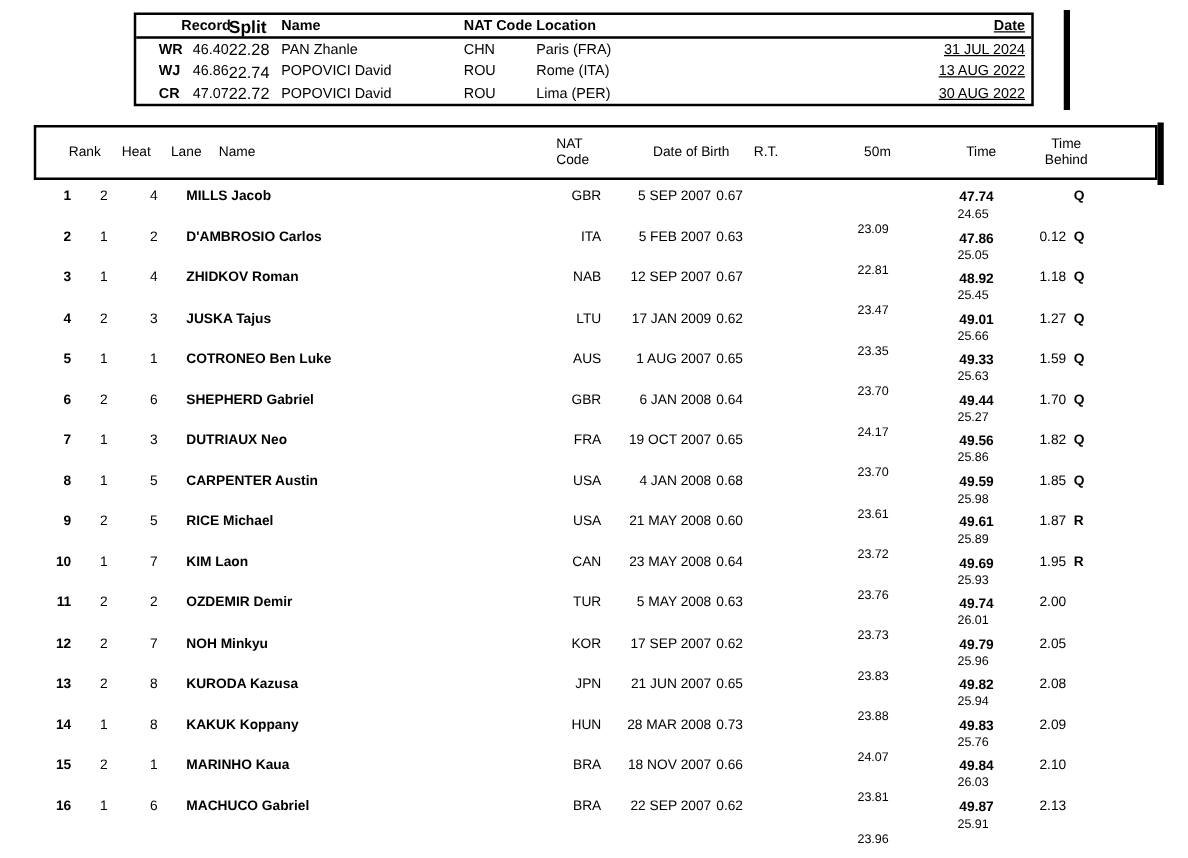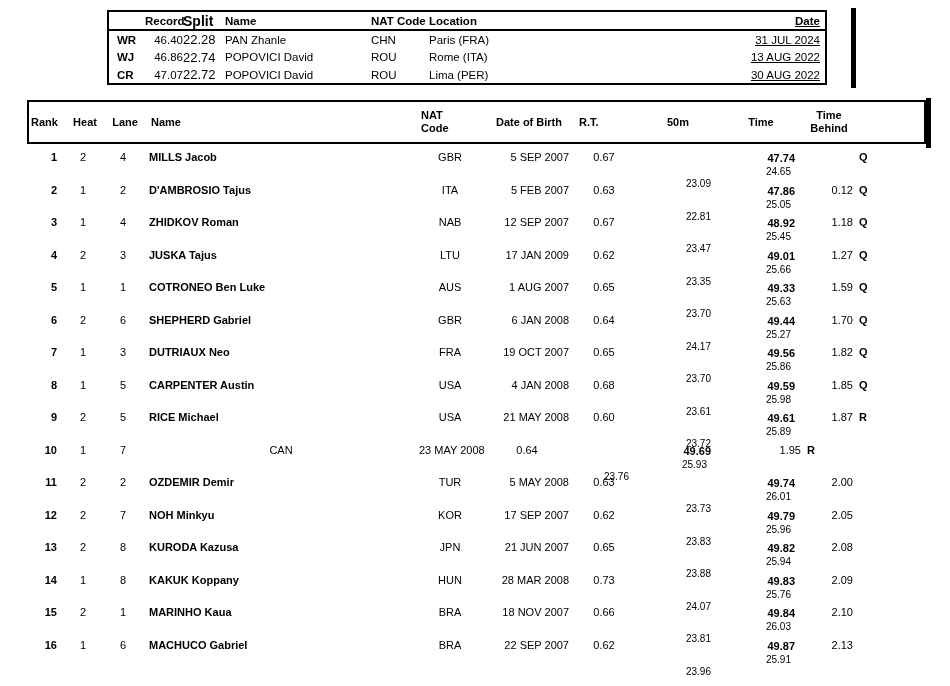--- a/index.html
+++ b/index.html
@@ -26,21 +26,21 @@
     align-items: center;
   }
   .rec-header {
     height: 19px;
     border-bottom: 2px solid #000;
     font-weight: bold;
     font-size: 11.5px;
   }
   .rec-row { height: 17.5px; font-size: 11.5px; }
   .rec-cell { white-space: nowrap; }
-  .rc-label  { padding-left: 8px; font-weight: bold; }
+  .rc-label  { padding-left: 18px; font-weight: bold; }
   .rc-record { text-align: right; }
   .rc-split  { text-align: right; font-size: 13px; }
   .rc-split-h{ text-align: right; font-size: 14px; }
   .rc-name   { padding-left: 2px; }
   .rc-nat    { }
   .rc-loc    { }
   .rc-date   { text-align: right; padding-right: 5px; text-decoration: underline; }
 
   
   .thick-bar { position: absolute; background: #000; }
@@ -49,44 +49,45 @@
 
   
   .main-table { position: absolute; left: 27px; top: 100px; width: 899px; }
   .main-grid {
     display: grid;
     grid-template-columns: 36px 40px 40px 276px 62px 92px 62px 82px 84px 52px 46px 1fr;
   }
   .main-header {
     height: 44px;
     border: 2px solid #000;
-    font-weight: bold;
+    font-weight: normal;
     font-size: 11px;
     align-items: center;
+    padding-left: 24px;
   }
   .mh { white-space: pre-line; line-height: 13px; }
   .mh-rank { padding-left: 2px; }
   .mh-heat, .mh-lane { text-align: center; }
   .mh-name { padding-left: 6px; }
   .mh-nat  { padding-left: 0; }
   .mh-dob  { text-align: center; }
   .mh-rt   { padding-left: 4px; }
   .mh-fifty{ text-align: center; }
   .mh-time { text-align: center; }
   .mh-behind { text-align: center; }
 
   .rows { margin-top: 4px; }
   .res-row { height: 32.5px; font-size: 11px; align-items: start; }
   .cell { padding-top: 3px; white-space: nowrap; }
   .c-rank  { text-align: right; padding-right: 6px; font-weight: bold; }
   .c-heat, .c-lane { text-align: center; }
   .c-name  { padding-left: 6px; font-weight: bold; }
-  .c-nat   { text-align: center; }
+  .c-nat   { text-align: right; }
   .c-dob   { text-align: right; padding-right: 4px; }
-  .c-rt    { text-align: center; }
+  .c-rt    { text-align: left; }
   .c-fifty { text-align: right; padding-right: 6px; font-size: 10px; padding-top: 2px; margin-top: 28px; }
   .c-time  { text-align: right; padding-right: 6px; }
   .c-time .t-main { font-weight: bold; line-height: 14px; display: block; }
   .c-time .t-split{ font-weight: normal; font-size: 10px; line-height: 13px; display: block; padding-right: 4px; }
   .c-behind{ text-align: right; padding-right: 0px; }
   .c-qual  { padding-left: 6px; font-weight: bold; }
 </style>
 </head>
 <body>
 
@@ -172,21 +173,21 @@
     </div>
     <div class="cell c-behind"></div>
     <div class="cell c-qual">Q</div>
     <div class="cell"></div>
   </div>
 
   <div class="main-grid res-row">
     <div class="cell c-rank">2</div>
     <div class="cell c-heat">1</div>
     <div class="cell c-lane">2</div>
-    <div class="cell c-name">D'AMBROSIO Tajus</div>
+    <div class="cell c-name">D'AMBROSIO Carlos</div>
     <div class="cell c-nat">ITA</div>
     <div class="cell c-dob">5 FEB 2007</div>
     <div class="cell c-rt">0.63</div>
     <div class="cell c-fifty">22.81</div>
     <div class="cell c-time">
       <span class="t-main">47.86</span>
       <span class="t-split">25.05</span>
     </div>
     <div class="cell c-behind">0.12</div>
     <div class="cell c-qual">Q</div>
@@ -316,20 +317,21 @@
     </div>
     <div class="cell c-behind">1.87</div>
     <div class="cell c-qual">R</div>
     <div class="cell"></div>
   </div>
 
   <div class="main-grid res-row">
     <div class="cell c-rank">10</div>
     <div class="cell c-heat">1</div>
     <div class="cell c-lane">7</div>
+    <div class="cell c-name">KIM Laon</div>
     <div class="cell c-nat">CAN</div>
     <div class="cell c-dob">23 MAY 2008</div>
     <div class="cell c-rt">0.64</div>
     <div class="cell c-fifty">23.76</div>
     <div class="cell c-time">
       <span class="t-main">49.69</span>
       <span class="t-split">25.93</span>
     </div>
     <div class="cell c-behind">1.95</div>
     <div class="cell c-qual">R</div>

